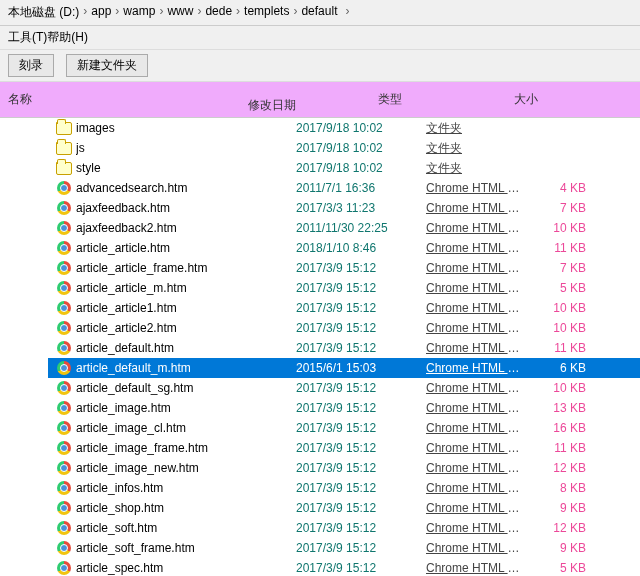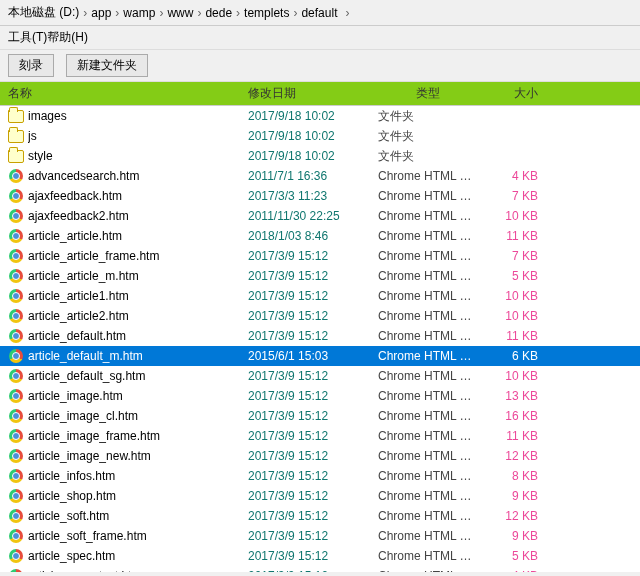--- a/index.html
+++ b/index.html
@@ -11,21 +11,20 @@
       height: 576px;
       overflow: hidden;
     }
 
     
     .address-bar {
       background: #f0f0f0;
       padding: 4px 8px;
       border-bottom: 1px solid #ccc;
       display: flex;
-      align-items: center;
       gap: 4px;
       font-size: 12px;
     }
     .address-bar .sep {
       color: #666;
     }
     .address-bar .arrow {
       color: #666;
       margin-left: 4px;
     }
@@ -53,45 +52,46 @@
       background: #e8e8e8;
       border: 1px solid #aaa;
       padding: 2px 10px;
       cursor: pointer;
       font-size: 12px;
       font-family: 'Microsoft YaHei', Arial, sans-serif;
     }
 
     
     .col-headers {
-      background: #84cc16;
+      background: #f0abfc;
       border-bottom: 1px solid #ccc;
       display: flex;
       align-items: center;
       padding: 3px 8px;
       font-size: 12px;
       color: #333;
     }
     .col-name { width: 240px; font-weight: normal; }
-    .col-date { width: 130px; font-weight: normal; }
-    .col-type { width: 100px; font-weight: normal; text-align: center; }
+    .col-date { width: 130px; font-weight: normal; margin-top: 12px; }
+    .col-type { width: 100px; font-weight: normal; }
     .col-size { width: 60px; font-weight: normal; text-align: right; }
 
     
     .file-list {
       background: #fff;
       height: calc(576px - 110px);
       overflow-y: auto;
     }
     .file-row {
       display: flex;
       align-items: center;
       padding: 1px 8px;
       min-height: 20px;
       cursor: default;
+      margin-left: 48px;
     }
     .file-row.selected {
       background: #0078d7;
       color: #fff;
     }
     .file-row.selected .file-date,
     .file-row.selected .file-type,
     .file-row.selected .file-size {
       color: #fff;
     }
@@ -156,20 +156,21 @@
       font-size: 12px;
       color: #0f766e;
     }
     .file-type {
       width: 100px;
       font-size: 12px;
       color: #444;
       white-space: nowrap;
       overflow: hidden;
       text-overflow: ellipsis;
+      text-decoration: underline;
     }
     .file-size {
       width: 60px;
       font-size: 12px;
       color: #ec4899;
       text-align: right;
     }
   </style>
 </head>
 <body>
@@ -261,21 +262,21 @@
       <div class="file-name">ajaxfeedback2.htm</div>
       <div class="file-date">2011/11/30 22:25</div>
       <div class="file-type">Chrome HTML D...</div>
       <div class="file-size">10 KB</div>
     </div>
     <div class="file-row">
       <div class="file-icon">
         <div class="chrome-icon"></div>
       </div>
       <div class="file-name">article_article.htm</div>
-      <div class="file-date">2018/1/03 8:46</div>
+      <div class="file-date">2018/1/10 8:46</div>
       <div class="file-type">Chrome HTML D...</div>
       <div class="file-size">11 KB</div>
     </div>
     <div class="file-row">
       <div class="file-icon">
         <div class="chrome-icon"></div>
       </div>
       <div class="file-name">article_article_frame.htm</div>
       <div class="file-date">2017/3/9 15:12</div>
       <div class="file-type">Chrome HTML D...</div>

